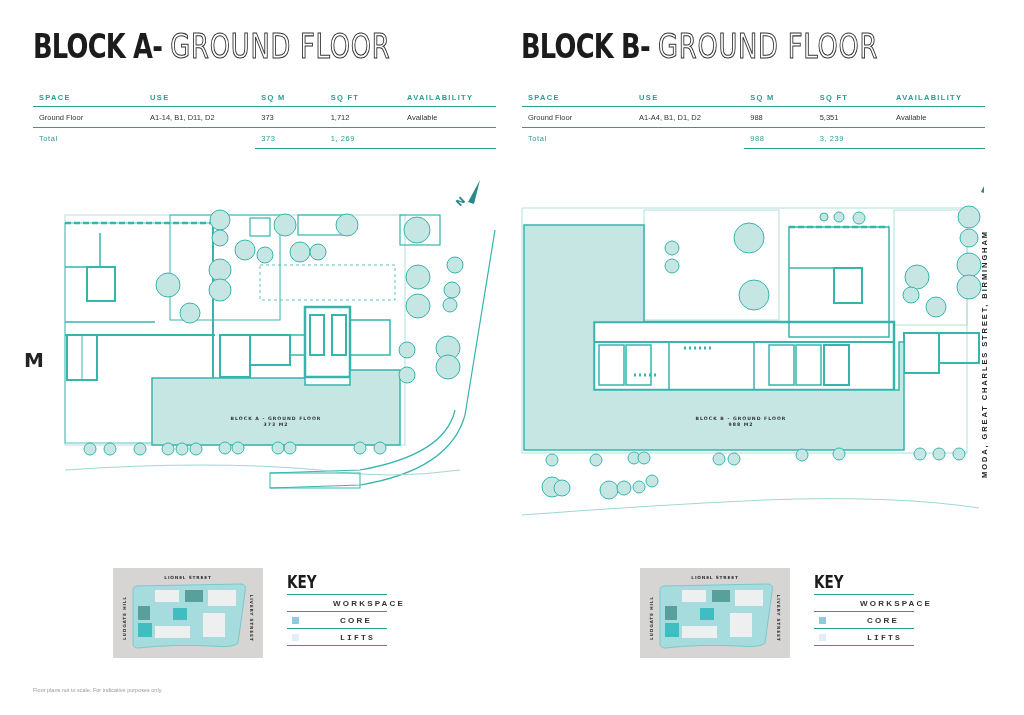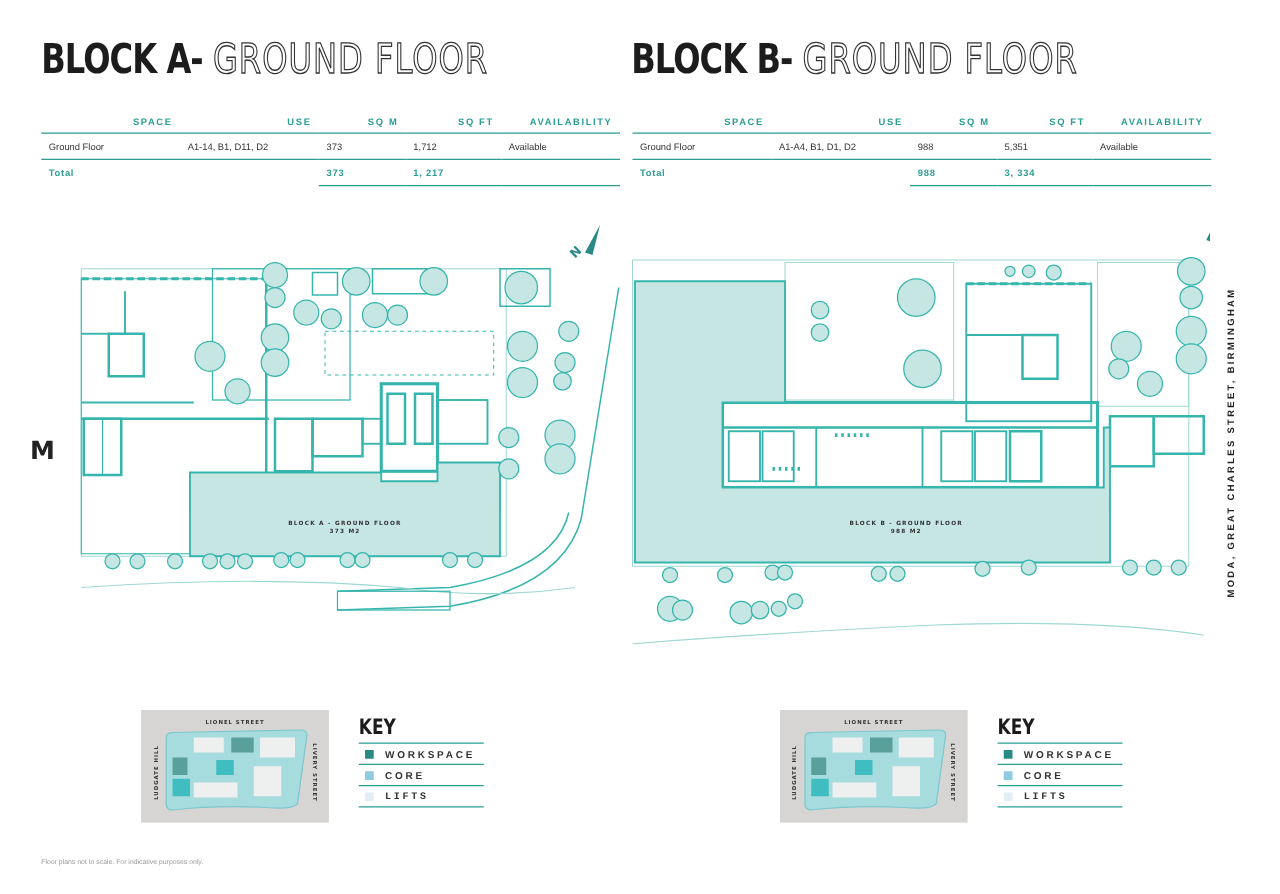--- a/index.html
+++ b/index.html
@@ -1,45 +1,45 @@
 <!DOCTYPE html>
 <html><head>
 <meta charset="utf-8">
 <style>
   html,body{margin:0;padding:0;background:#ffffff;}
   body{width:1024px;height:715px;position:relative;overflow:hidden;font-family:"Liberation Sans",sans-serif;color:#222;}
   .panel{position:absolute;top:0;width:512px;height:610px;}
   .panel.a{left:0;}
-  .panel.b{left:488px;}
+  .panel.b{left:504px;}
   .title{position:absolute;top:28px;font-family:"DejaVu Sans",sans-serif;font-weight:bold;font-size:33px;letter-spacing:-1px;line-height:38px;white-space:nowrap;transform:scaleX(0.78);transform-origin:left top;}
   .title .solid{color:#1c1c1c;}
   .title .outline{color:#fff;-webkit-text-stroke:1.1px #333;font-weight:normal;letter-spacing:1px;}
   .panel.a .title{left:33px;}
   .panel.b .title{left:17px;}
   table.spec{position:absolute;top:88px;border-collapse:collapse;font-size:7.5px;}
   .panel.a table.spec{left:33px;width:463px;}
   .panel.b table.spec{left:18px;width:463px;}
-  table.spec th{color:#2a9d95;font-weight:bold;letter-spacing:1.3px;text-align:right;padding:3px 6px 3px 6px;height:12px;border-bottom:1.5px solid #2a9d95;margin-top:25px;}
+  table.spec th{color:#2a9d95;font-weight:bold;letter-spacing:1.3px;text-align:left;padding:3px 6px 3px 6px;height:12px;border-bottom:1.5px solid #2a9d95;margin-top:25px;}
   table.spec td{text-align:left;padding:0 6px;height:20px;color:#333;}
   table.spec tr.row td{border-bottom:1.5px solid #2a9d95;}
-  table.spec tr.total td{color:#2a9d95;font-weight:bold;letter-spacing:0.6px;margin-left:40px;}
+  table.spec tr.total td{color:#2a9d95;font-weight:normal;letter-spacing:0.6px;margin-left:40px;}
   table.spec tr.total td.ul{border-bottom:1.2px solid #2a9d95;}
   .plan{position:absolute;}
   .panel.a .plan{left:60px;top:170px;width:450px;height:340px;}
   .panel.b .plan{left:10px;top:170px;width:470px;height:360px;}
   .m-logo{position:absolute;left:24px;top:348px;font-family:"DejaVu Sans",sans-serif;font-size:20px;font-weight:bold;color:#222;}
   .vertical{position:absolute;left:980px;top:478px;transform:rotate(-90deg);transform-origin:left top;font-size:7.5px;font-weight:bold;letter-spacing:1.9px;color:#222;white-space:nowrap;}
   .keymap{position:absolute;top:568px;width:150px;height:90px;background:#d6d5d3;}
   .panel.a .keymap{left:113px;}
   .panel.b .keymap{left:136px;}
   .key{position:absolute;top:572px;width:100px;}
   .panel.a .key{left:287px;}
   .panel.b .key{left:310px;}
   .key-title{font-family:"DejaVu Sans",sans-serif;font-weight:bold;font-size:17px;color:#1c1c1c;transform:scaleX(0.8);transform-origin:left top;line-height:20px;height:22px;}
-  .key-item{display:flex;align-items:center;height:16px;border-top:1.5px solid #2a9d95;font-size:8px;letter-spacing:2.2px;color:#333;font-weight:bold;}
+  .key-item{display:flex;align-items:center;height:16px;border-top:1.5px solid #2a9d95;font-size:8px;letter-spacing:2.2px;color:#333;font-weight:bold;gap:32px;}
   .key-item:last-child{border-bottom:1.5px solid #2a9d95;font-family:Liberation Mono, monospace;}
   .swatch{width:7px;height:7px;margin:0 9px 0 5px;}
   .footnote{position:absolute;left:33px;top:687px;font-size:5.5px;color:#999;}
 </style>
 </head>
 <body>
 
 <div class="panel a">
   <div class="title">
     <span class="solid">BLOCK A-</span>
@@ -61,21 +61,21 @@
         <td>Ground Floor</td>
         <td>A1-14, B1, D11, D2</td>
         <td>373</td>
         <td>1,712</td>
         <td>Available</td>
       </tr>
       <tr class="total">
         <td>Total</td>
         <td></td>
         <td class="ul">373</td>
-        <td class="ul">1, 217</td>
+        <td class="ul">1, 269</td>
         <td class="ul"></td>
       </tr>
     </tbody>
   </table>
 
   <div class="m-logo">M</div>
 
   <svg class="plan" viewBox="0 0 450 340">
     <g fill="none" stroke="#36b5ad" stroke-width="1">
 
@@ -216,21 +216,21 @@
         <td>Ground Floor</td>
         <td>A1-A4, B1, D1, D2</td>
         <td>988</td>
         <td>5,351</td>
         <td>Available</td>
       </tr>
       <tr class="total">
         <td>Total</td>
         <td></td>
         <td class="ul">988</td>
-        <td class="ul">3, 334</td>
+        <td class="ul">3, 239</td>
         <td class="ul"></td>
       </tr>
     </tbody>
   </table>
 
   <svg class="plan" viewBox="0 0 470 360">
     <g fill="none" stroke="#36b5ad" stroke-width="1">
       <rect x="8" y="38" width="445" height="245" stroke-width="0.8" stroke="#9fd8d3"></rect>
       <rect x="130" y="40" width="135" height="110" stroke-width="0.8" stroke="#9fd8d3"></rect>
       <rect x="275" y="57" width="100" height="110" stroke-width="1.5"></rect>

